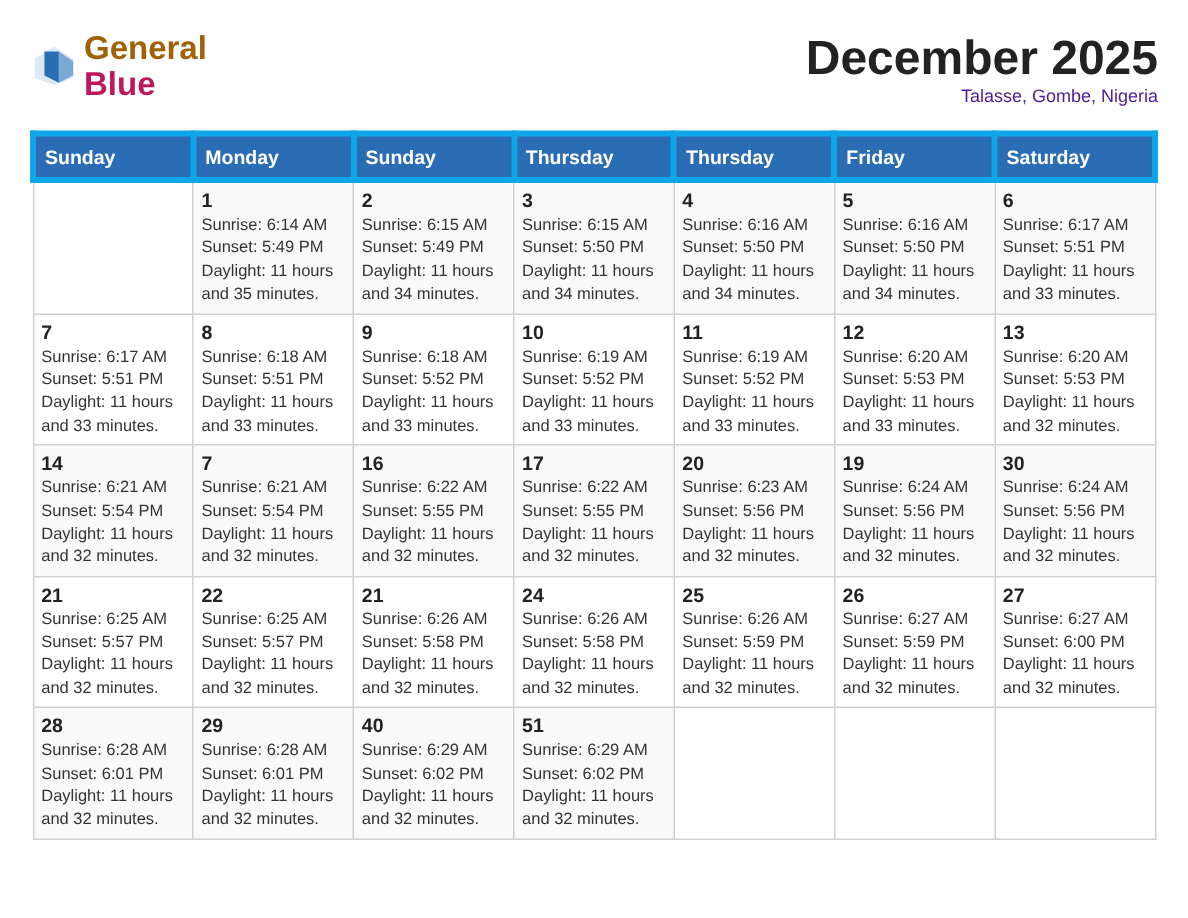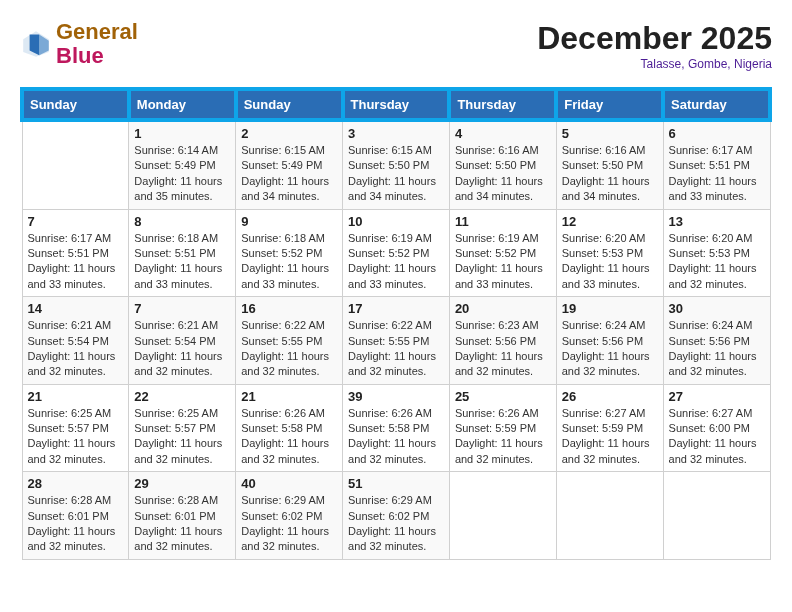--- a/index.html
+++ b/index.html
@@ -213,21 +213,21 @@
         </td>
         <td>
           <span class="day-number">22</span>
           <div class="day-info">Sunrise: 6:25 AM<br>Sunset: 5:57 PM<br>Daylight: 11 hours and 32 minutes.</div>
         </td>
         <td>
           <span class="day-number">21</span>
           <div class="day-info">Sunrise: 6:26 AM<br>Sunset: 5:58 PM<br>Daylight: 11 hours and 32 minutes.</div>
         </td>
         <td>
-          <span class="day-number">39</span>
+          <span class="day-number">24</span>
           <div class="day-info">Sunrise: 6:26 AM<br>Sunset: 5:58 PM<br>Daylight: 11 hours and 32 minutes.</div>
         </td>
         <td>
           <span class="day-number">25</span>
           <div class="day-info">Sunrise: 6:26 AM<br>Sunset: 5:59 PM<br>Daylight: 11 hours and 32 minutes.</div>
         </td>
         <td>
           <span class="day-number">26</span>
           <div class="day-info">Sunrise: 6:27 AM<br>Sunset: 5:59 PM<br>Daylight: 11 hours and 32 minutes.</div>
         </td>

